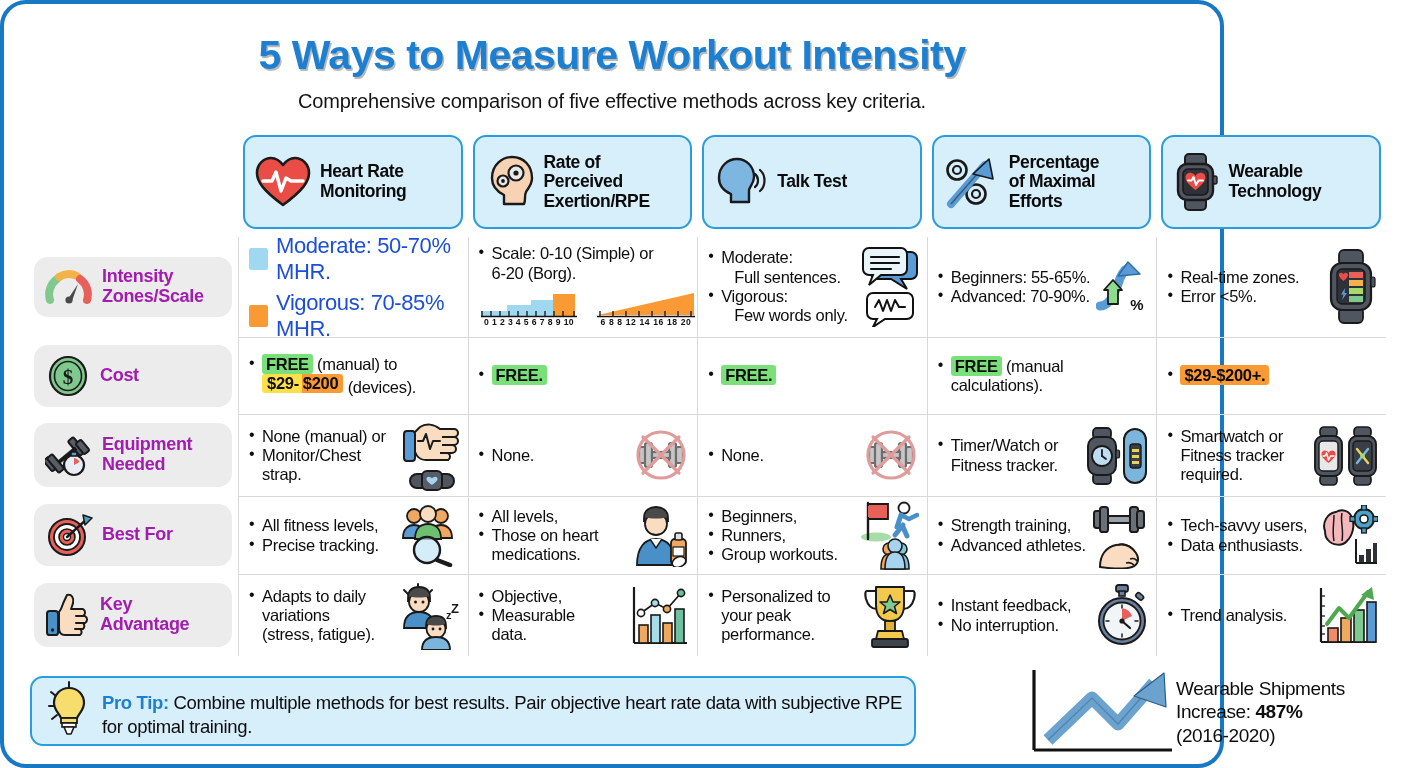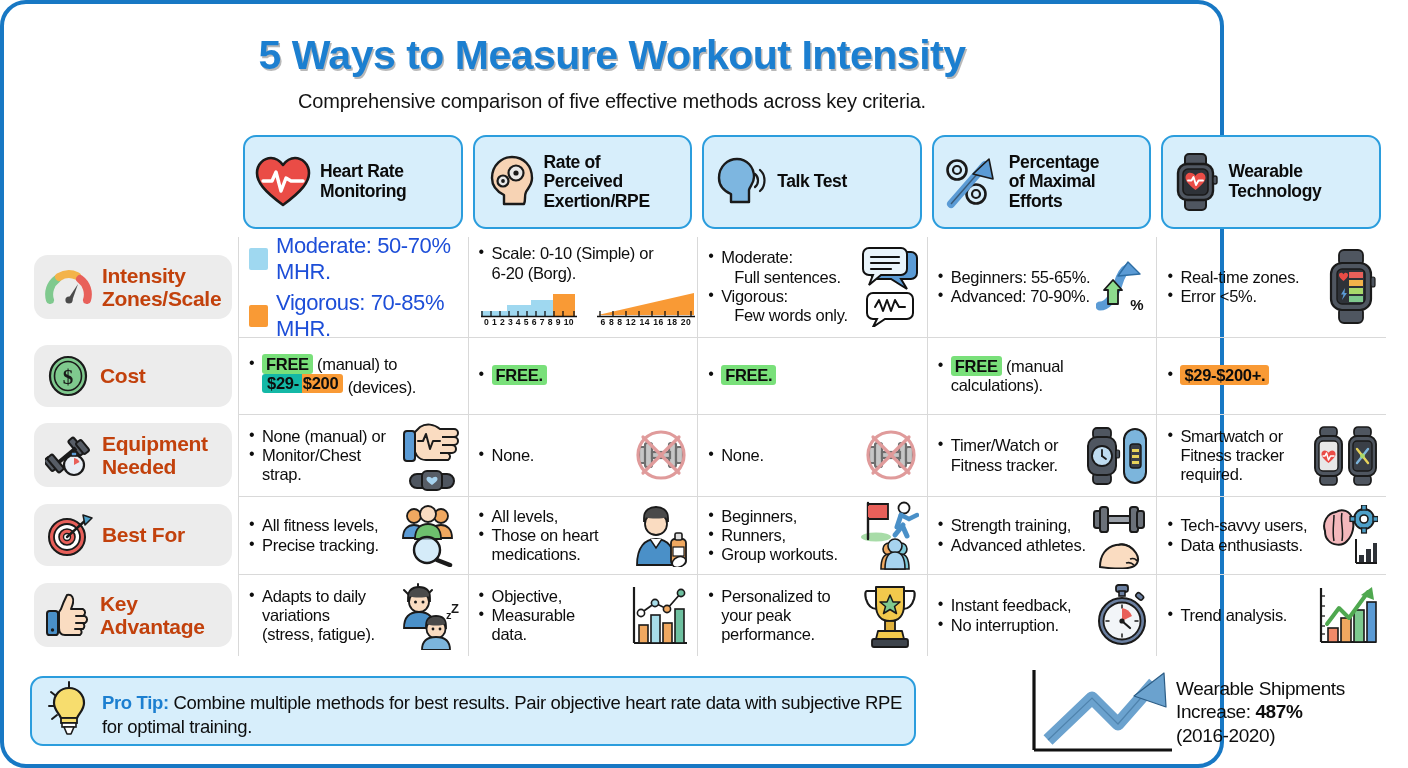--- a/index.html
+++ b/index.html
@@ -52,21 +52,21 @@
     padding-left: 4px;
   }
   .labelchip {
     width: 198px;
     background: #ececec;
     border-radius: 14px;
     display: flex; align-items: center; gap: 9px;
     padding: 9px 8px 9px 11px;
   }
   .labelchip .txt {
-    font-size: 21px; font-weight: 800; color: #c2410c;
+    font-size: 18px; font-weight: 800; color: #a21caf;
     line-height: 1.1; letter-spacing: -0.3px;
   }
 
   
   .hdrrow { margin-bottom: 8px; }
   .hdrcell { flex: 1 1 0; padding: 0 5px; }
   .hdrcard {
     height: 94px;
     background: #d7eefb;
     border: 2.5px solid #2b9ddd;
@@ -102,21 +102,21 @@
     letter-spacing: -0.3px;
   }
   ul.bul li::before {
     content: "•"; position: absolute; left: 0; top: -1px; font-size: 16px;
   }
   .ind { padding-left: 13px; }
 
   .hl { padding: 1px 4px; border-radius: 3px; font-weight: 600; }
   .hl-green { background: #79e07a; }
   .hl-orange { background: #f99a35; }
-  .hl-blue { background: #14b8a6; margin-top: 24px; }
+  .hl-blue { background: #fde047; margin-top: 24px; }
   .hl-split { border-radius: 3px; overflow: hidden; display: inline-block; }
   .hl-split > span { padding: 1px 0; font-weight: 600; }
 
   
   .r1 .datacell, .r1 .labelcell { height: 100px; }
   .r2 .datacell, .r2 .labelcell { height: 77px; }
   .r3 .datacell, .r3 .labelcell { height: 82px; }
   .r4 .datacell, .r4 .labelcell { height: 78px; }
   .r5 .datacell, .r5 .labelcell { height: 82px; }
 

